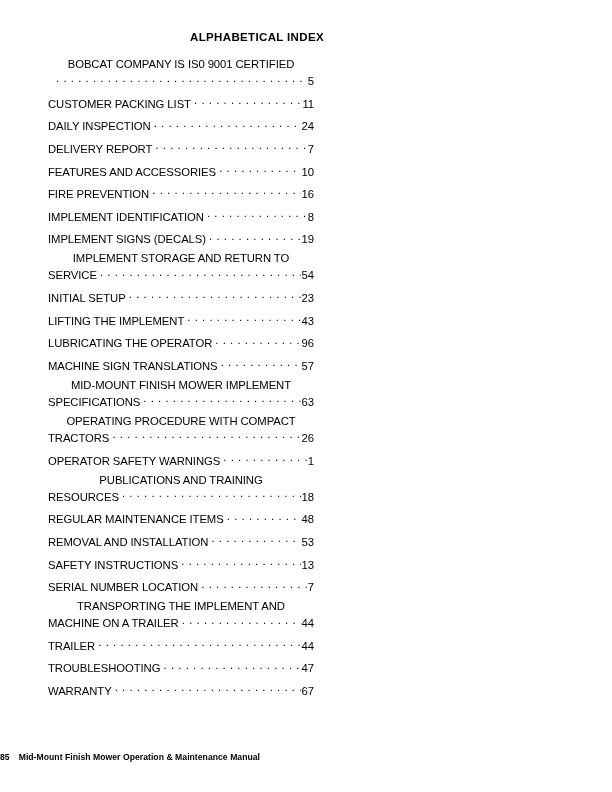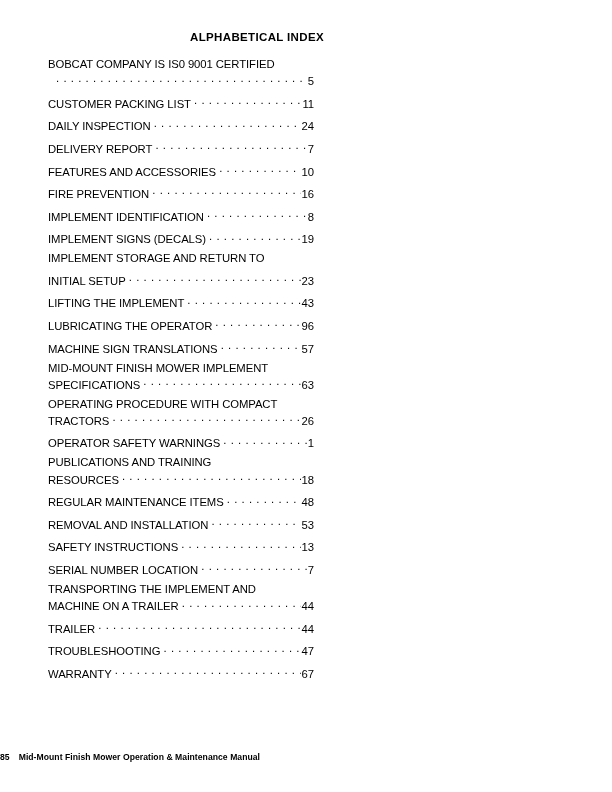--- a/index.html
+++ b/index.html
@@ -49,20 +49,21 @@
   }
 
   
   .entry-line {
     display: flex;
     align-items: baseline;
     font-size: 11.3px;
     line-height: 13.6px;
     white-space: nowrap;
     overflow: hidden;
+    justify-content: center;
   }
 
   
   .entry-line.plain .entry-text {
     flex: 0 0 auto;
   }
 
   .entry-text {
     flex: 0 0 auto;
     letter-spacing: -0.08px;
@@ -188,20 +189,26 @@
           <span class="entry-text">IMPLEMENT SIGNS (DECALS)</span>
           <span class="entry-gap">&nbsp;</span>
           <span class="leader"></span>
           <span class="entry-page">19</span>
         </div>
       </div>
       <div class="index-entry">
         <div class="entry-line plain">
           <span class="entry-text">IMPLEMENT STORAGE AND RETURN TO</span>
         </div>
+        <div class="entry-line">
+          <span class="entry-text">SERVICE</span>
+          <span class="entry-gap">&nbsp;</span>
+          <span class="leader"></span>
+          <span class="entry-page">54</span>
+        </div>
       </div>
       <div class="index-entry">
         <div class="entry-line">
           <span class="entry-text">INITIAL SETUP</span>
           <span class="entry-gap">&nbsp;</span>
           <span class="leader"></span>
           <span class="entry-page">23</span>
         </div>
       </div>
       <div class="index-entry">

